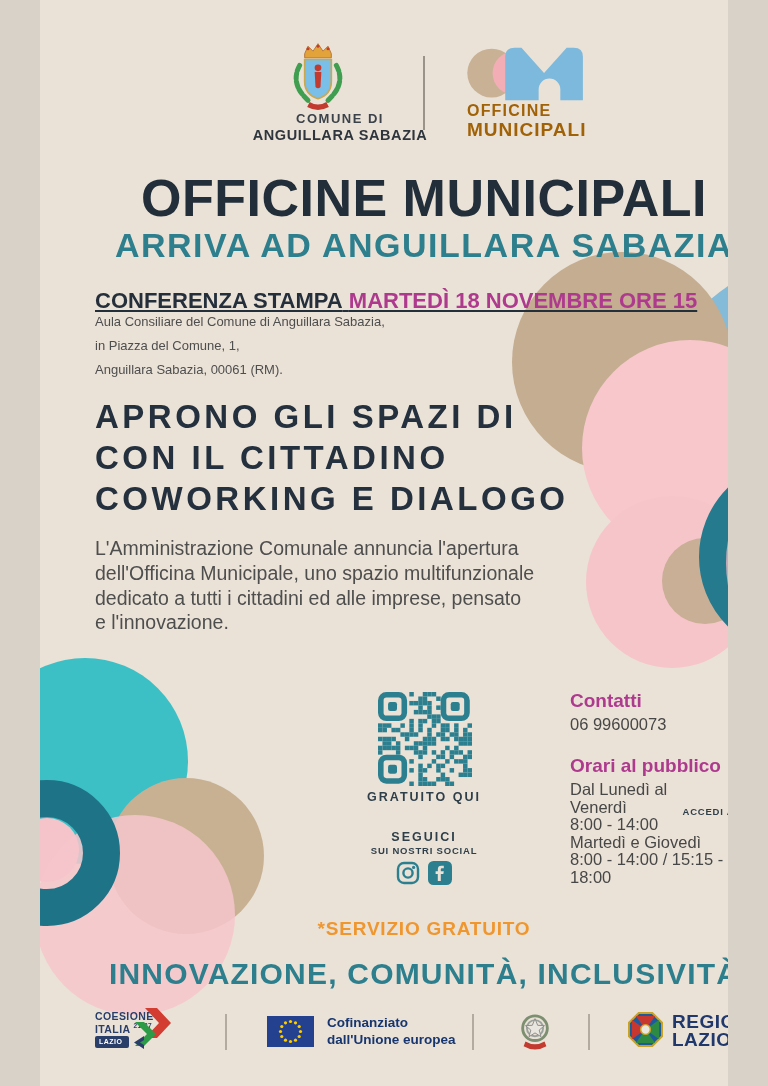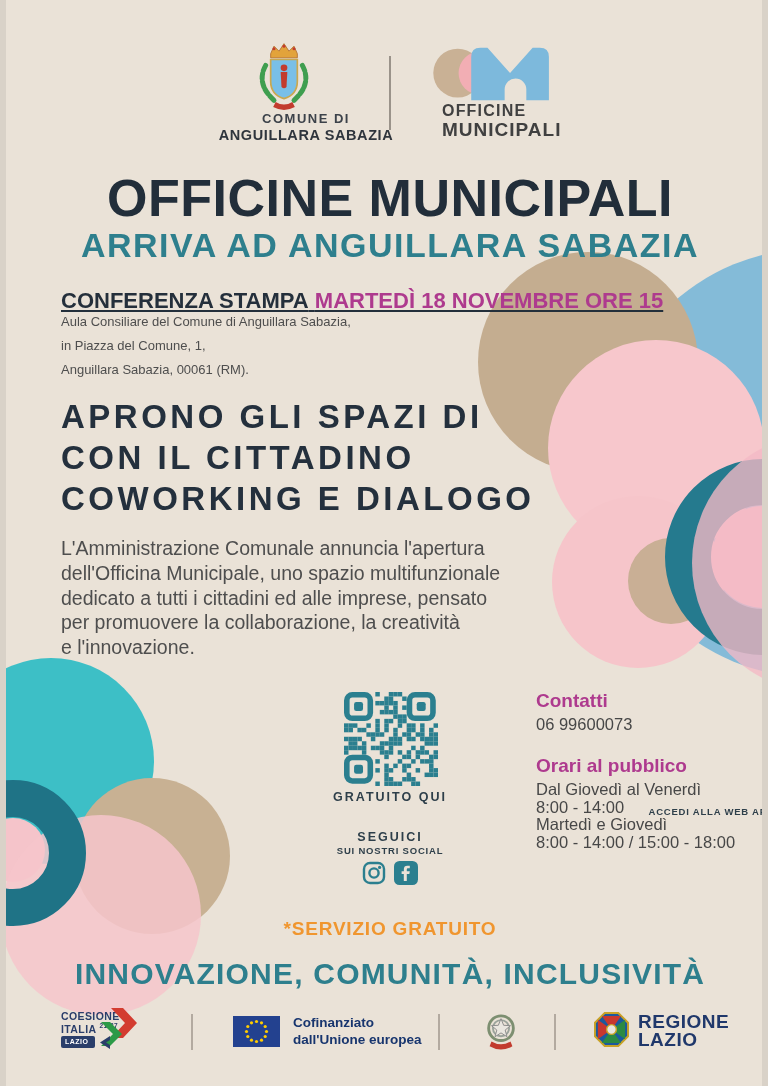--- a/index.html
+++ b/index.html
@@ -1,17 +1,17 @@
 <!DOCTYPE html>
 <html><head>
 <meta charset="utf-8">
 <style>
   html,body{margin:0;padding:0;background:#d9d2c8;}
   .poster{
-    position:relative;width:756px;height:1086px;margin:0 auto;
+    position:relative;width:688px;height:1086px;margin:0 auto;
     background:#eae2d7;overflow:hidden;
     font-family:"Liberation Sans",sans-serif;color:#232f3b;
   }
   .abs{position:absolute;}
   .circle{position:absolute;border-radius:50%;box-sizing:border-box;}
   
   .c-blue      {left:595px;top:248px;width:430px;height:430px;background:#84bbd8;z-index:1;}
   .c-tan-big   {left:472px;top:252px;width:220px;height:220px;background:#c4ad90;z-index:2;}
   .c-pink-big  {left:542px;top:340px;width:216px;height:216px;background:#f7c7cc;z-index:3;}
   .c-pink-bot  {left:546px;top:496px;width:172px;height:172px;background:#f6c5ca;z-index:4;}
@@ -24,21 +24,21 @@
   .c-ringback-l{left:-25px;top:818px;width:64px;height:64px;background:#f5c4ca;z-index:3;}
   .c-tan-left  {left:68px;top:778px;width:156px;height:156px;background:#c8b193;z-index:4;}
   .c-pink-left {left:-5px;top:815px;width:200px;height:200px;background:rgba(246,197,203,.85);z-index:5;}
   .c-ring-l    {left:-66px;top:780px;width:146px;height:146px;border:37px solid #1f7386;background:transparent;z-index:6;}
   .crest-wrap{left:236px;top:42px;width:84px;height:70px;text-align:center;z-index:20;}
   .comune-text{left:190px;top:112px;width:220px;text-align:center;z-index:20;line-height:1.15;}
   .comune-text .l1{font-size:13px;font-weight:600;letter-spacing:1.5px;color:#3c424a;}
   .comune-text .l2{font-size:14.5px;font-weight:bold;letter-spacing:.6px;color:#2f353d;}
   .header-divider{left:383px;top:56px;width:2px;height:74px;background:#9a938a;z-index:20;}
   .om-wrap{left:427px;top:46px;z-index:20;}
-  .om-text{left:436px;top:102px;z-index:20;line-height:1.1;color:#404040;}
+  .om-text{left:427px;top:102px;z-index:20;line-height:1.1;color:#a16207;}
   .om-text .l1{font-size:16px;font-weight:800;letter-spacing:1.2px;}
   .om-text .l2{font-size:19px;font-weight:800;letter-spacing:1px;}
   
   .main-title{left:0;top:168px;width:768px;text-align:center;font-size:52px;font-weight:800;letter-spacing:.5px;color:#222e3a;z-index:20;}
   .sub-title{left:0;top:226px;width:768px;text-align:center;font-size:34px;font-weight:bold;letter-spacing:1.5px;color:#2e7f8d;z-index:20;}
   
   .conf{left:55px;top:288px;z-index:20;font-size:22px;text-decoration:underline;}
   .conf .lbl{font-weight:800;color:#242f3b;}
   .conf .dt{font-weight:800;color:#ae3a8e;}
   .addr{left:55px;top:310px;z-index:20;font-size:13px;color:#4e4e4e;line-height:24px;}
@@ -146,21 +146,20 @@
   <div class="abs headline">
     <div>APRONO GLI SPAZI DI</div>
     <div>CON IL CITTADINO</div>
     <div>COWORKING E DIALOGO</div>
   </div>
 
   <div class="abs bodytext">
     <div>L'Amministrazione Comunale annuncia l'apertura</div>
     <div>dell'Officina Municipale, uno spazio multifunzionale</div>
     <div>dedicato a tutti i cittadini ed alle imprese, pensato</div>
-    <div>per promuovere la collaborazione, la creatività</div>
     <div>e l'innovazione.</div>
   </div>
 
   <div class="abs qr-box">
     <svg viewBox="0 0 84 84" id="qr-svg">
         <g fill="currentColor" stroke="none">
           <rect x="28" y="0" width="4" height="4"></rect>
           <rect x="40" y="0" width="4" height="4"></rect>
           <rect x="44" y="0" width="4" height="4"></rect>
           <rect x="48" y="0" width="4" height="4"></rect>
@@ -335,24 +334,24 @@
         <path d="M15.8,7.2 h-2 q-1,0 -1,1.1 v2h3l-0.45,2.7h-2.55v7h-3v-7H7.6v-2.7h2.25V8.1q0-3.4,3.5-3.4h2.45z" fill="#eae2d7"></path>
       </svg>
     </span>
   </div>
 
   <div class="abs contacts">
     <div class="mg-title">Contatti</div>
     <div class="phone">06 99600073</div>
     <div class="mg-title hours-title">Orari al pubblico</div>
     <div class="hours-lines">
-      <div>Dal Giovedì al Venerdì</div>
+      <div>Dal Lunedì al Venerdì</div>
       <div>8:00 - 14:00</div>
       <div>Martedì e Giovedì</div>
-      <div>8:00 - 14:00 / 15:00 - 18:00</div>
+      <div>8:00 - 14:00 / 15:15 - 18:00</div>
     </div>
   </div>
 
   <div class="abs service">*SERVIZIO GRATUITO</div>
   <div class="abs slogan">INNOVAZIONE, COMUNITÀ, INCLUSIVITÀ</div>
 
   <div class="abs coesione">
     <div class="t1">COESIONE</div>
     <div class="t2">
       <span>ITALIA</span>

